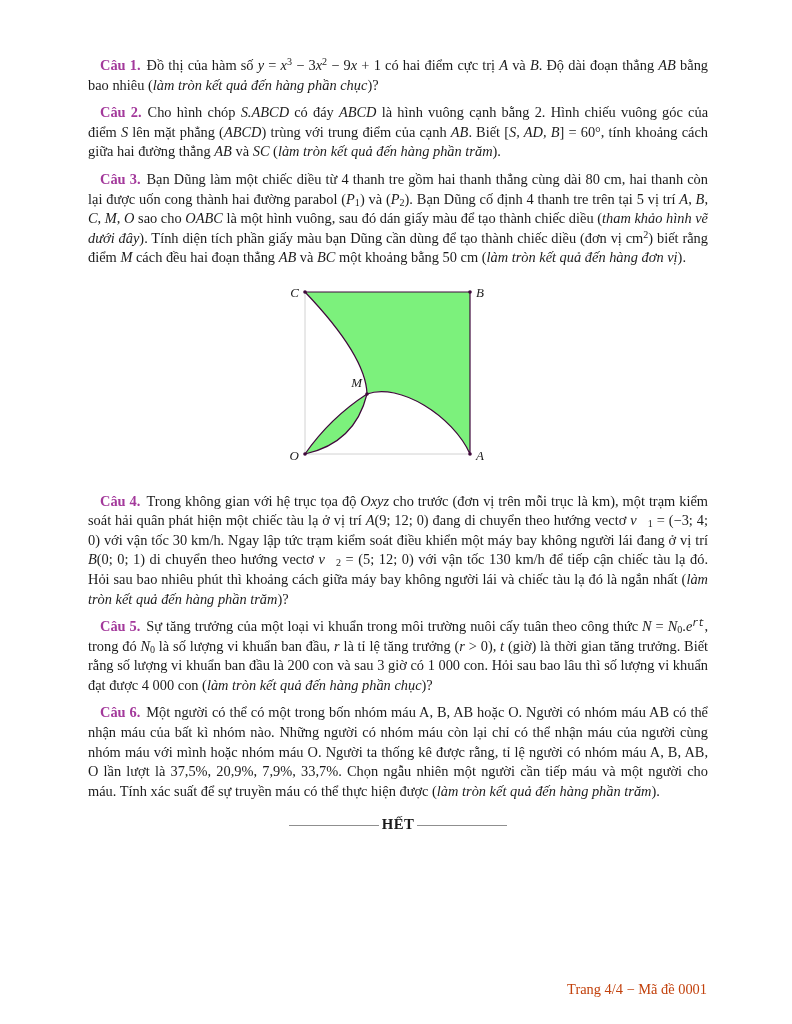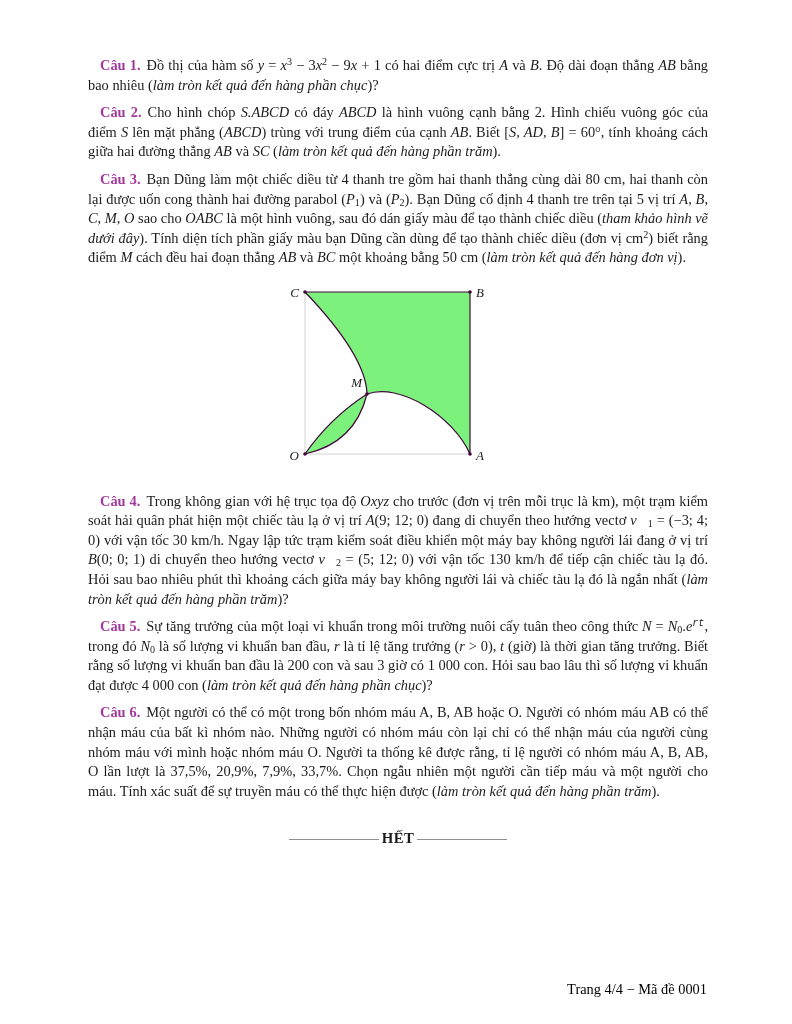--- a/index.html
+++ b/index.html
@@ -41,39 +41,39 @@
   .fig-label{
     font-family:"Liberation Serif","DejaVu Serif",serif;
     font-style:italic;
     font-size:13px;
     fill:#1b1b1b;
   }
   .end-marker{
     display:flex;
     align-items:center;
     justify-content:center;
-    margin-top:28px;
+    margin-top:14px;
   }
   .end-rule{
     display:block;
     width:90px;height:1px;
     background:#8f8f8f;
   }
   .end-text{
     font-weight:bold;
     padding:0 3px;
     letter-spacing:0.5px;
     font-size:14.8px;
   }
   .footer{
     position:absolute;
     right:85px;
     bottom:24px;
     font-size:14.4px;
-    color:#000000;
+    color:#c2410c;
   }
 </style>
 </head>
 <body>
 
 <div class="page">
   <div class="content">
 
     <p class="question">
       <span class="qlabel">Câu 1.</span><span><span class="sg-n">Đồ thị của hàm số </span><span class="sg-m">y</span><span class="sg-n"> = </span><span class="sg-m">x</span><span class="sg-sup">3</span><span class="sg-n"> − 3</span><span class="sg-m">x</span><span class="sg-sup">2</span><span class="sg-n"> − 9</span><span class="sg-m">x</span><span class="sg-n"> + 1 có hai điểm cực trị </span><span class="sg-m">A</span><span class="sg-n"> và </span><span class="sg-m">B</span><span class="sg-n">. Độ dài đoạn thẳng </span><span class="sg-m">AB</span><span class="sg-n"> bằng bao nhiêu (</span><span class="sg-i">làm tròn kết quả đến hàng phần chục</span><span class="sg-n">)?</span></span>

